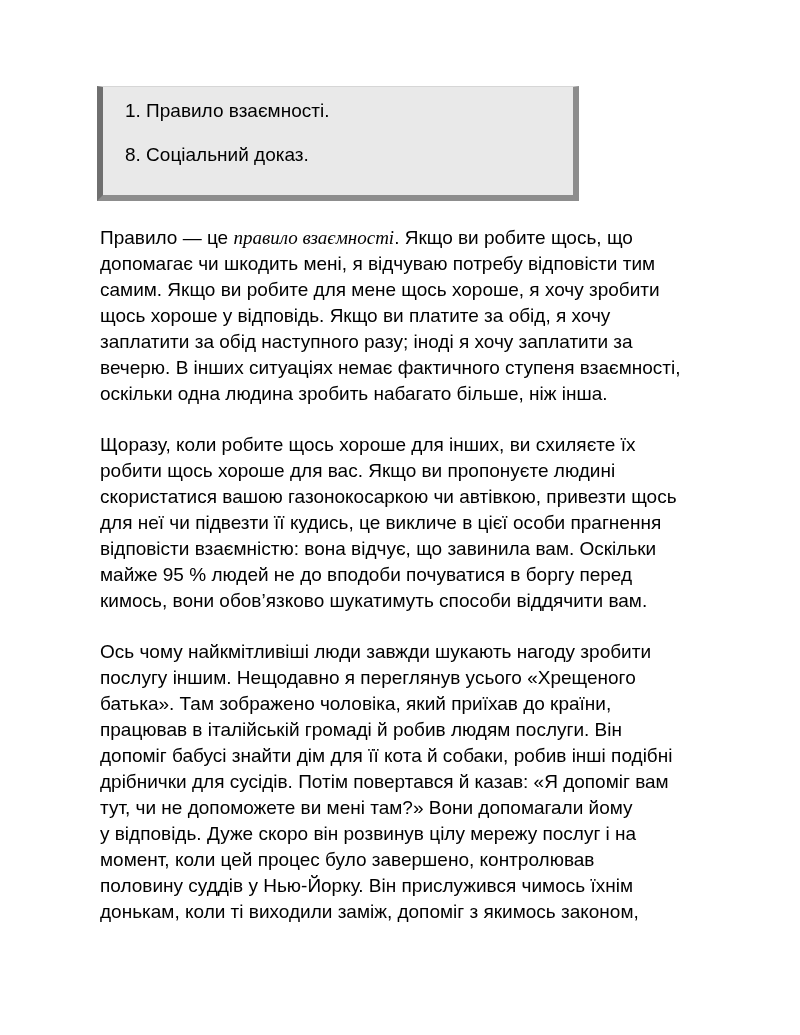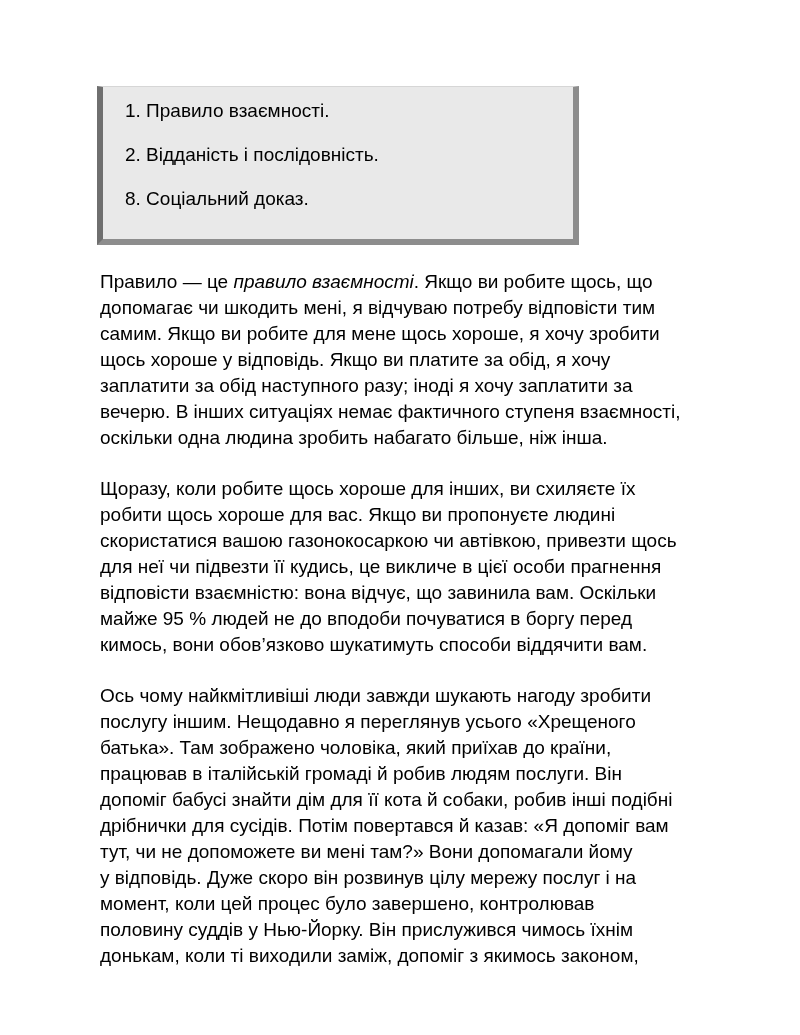--- a/index.html
+++ b/index.html
@@ -43,30 +43,30 @@
       width: 606px;
     }
     .para {
       font-size: 19px;
       line-height: 26px;
       margin: 0 0 25px 0;
       white-space: pre-line;
     }
     .para em {
       font-style: italic;
+      font-family: Liberation Serif, serif;
     }
   </style>
 </head>
 <body>
 
 <div class="page">
 
   <div class="list-box">
     <div class="list-item">1. Правило взаємності.</div>
-    <div class="list-item">2. Відданість і послідовність.</div>
     <div class="list-item">8. Соціальний доказ.</div>
   </div>
 
   <div class="body-text">
     <p class="para"><span>Правило — це </span><em>правило взаємності</em><span>. Якщо ви робите щось, що
 допомагає чи шкодить мені, я відчуваю потребу відповісти тим
 самим. Якщо ви робите для мене щось хороше, я хочу зробити
 щось хороше у відповідь. Якщо ви платите за обід, я хочу
 заплатити за обід наступного разу; іноді я хочу заплатити за
 вечерю. В інших ситуаціях немає фактичного ступеня взаємності,

